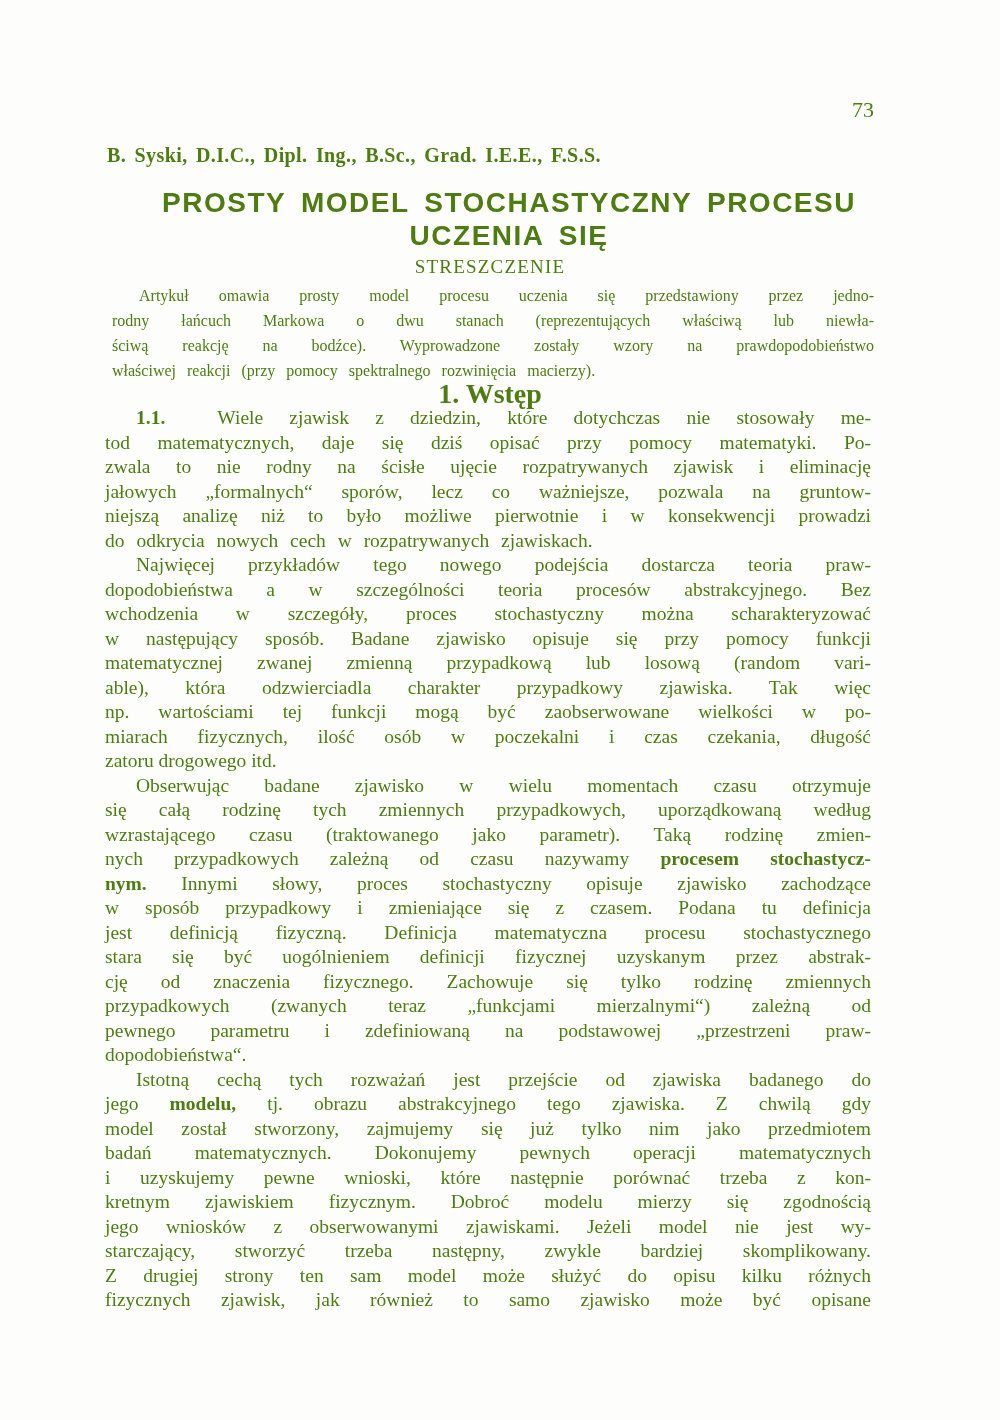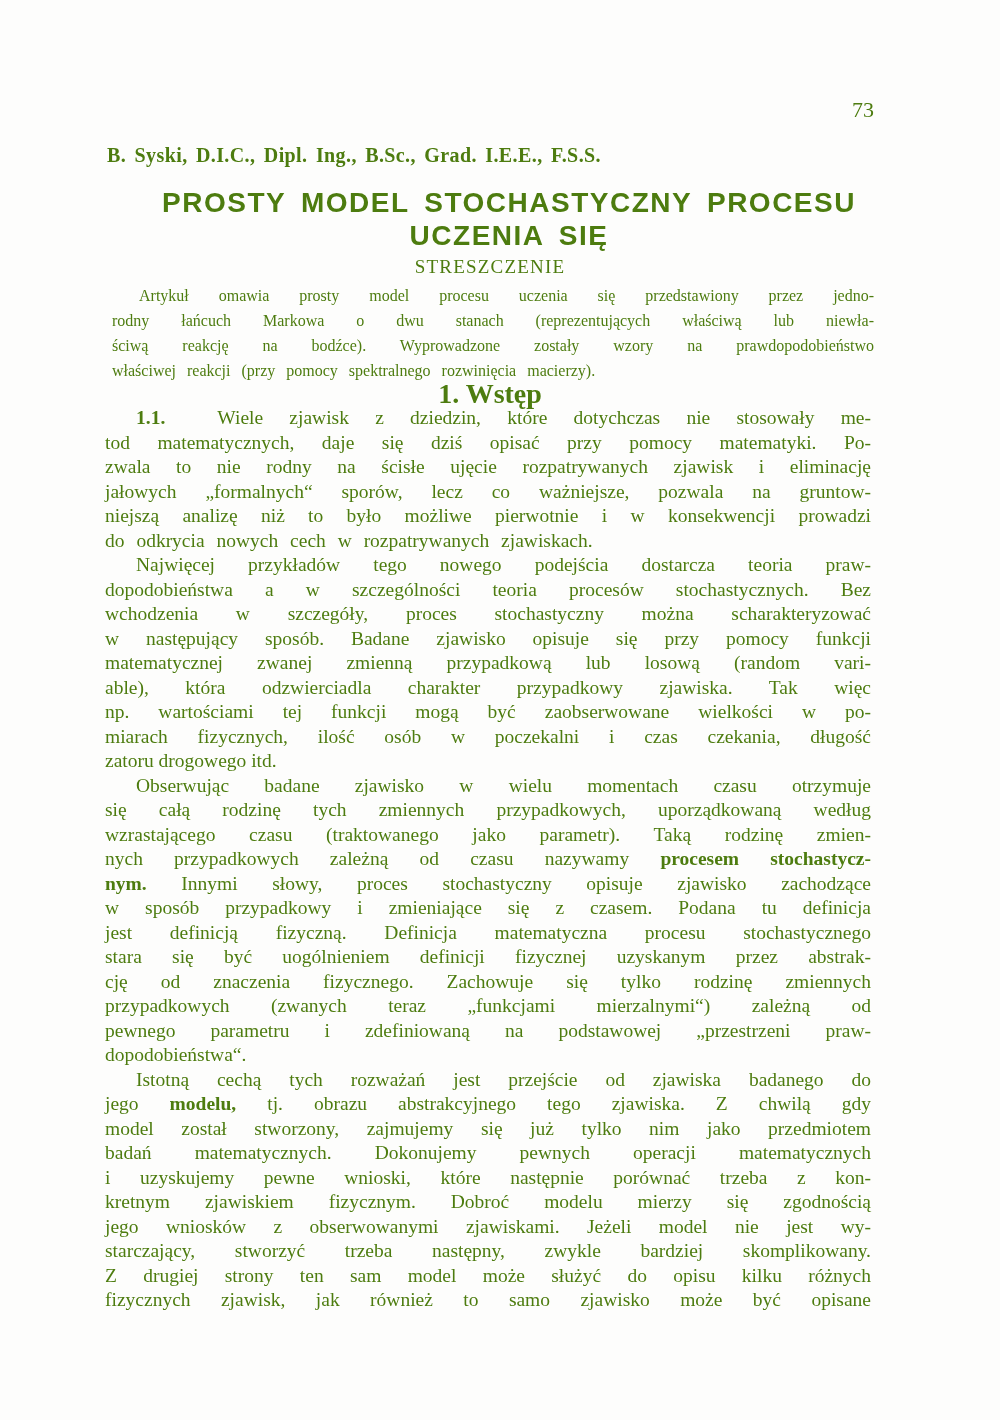--- a/index.html
+++ b/index.html
@@ -114,21 +114,21 @@
       <div>
         <div class="line just ind"><b>1.1.</b><span>&nbsp; Wiele zjawisk z dziedzin, które dotychczas nie stosowały me-</span></div>
         <div class="line just"><span>tod matematycznych, daje się dziś opisać przy pomocy matematyki. Po-</span></div>
         <div class="line just"><span>zwala to nie rodny na ścisłe ujęcie rozpatrywanych zjawisk i eliminację</span></div>
         <div class="line just"><span>jałowych „formalnych“ sporów, lecz co ważniejsze, pozwala na gruntow-</span></div>
         <div class="line just"><span>niejszą analizę niż to było możliwe pierwotnie i w konsekwencji prowadzi</span></div>
         <div class="line spread"><span>do odkrycia nowych cech w rozpatrywanych zjawiskach.</span></div>
       </div>
       <div>
         <div class="line just ind"><span>Najwięcej przykładów tego nowego podejścia dostarcza teoria praw-</span></div>
-        <div class="line just"><span>dopodobieństwa a w szczególności teoria procesów stochastycznych. Bez</span></div>
+        <div class="line just"><span>dopodobieństwa a w szczególności teoria procesów abstrakcyjnego. Bez</span></div>
         <div class="line just"><span>wchodzenia w szczegóły, proces stochastyczny można scharakteryzować</span></div>
         <div class="line just"><span>w następujący sposób. Badane zjawisko opisuje się przy pomocy funkcji</span></div>
         <div class="line just"><span>matematycznej zwanej zmienną przypadkową lub losową (random vari-</span></div>
         <div class="line just"><span>able), która odzwierciadla charakter przypadkowy zjawiska. Tak więc</span></div>
         <div class="line just"><span>np. wartościami tej funkcji mogą być zaobserwowane wielkości w po-</span></div>
         <div class="line just"><span>miarach fizycznych, ilość osób w poczekalni i czas czekania, długość</span></div>
         <div class="line"><span>zatoru drogowego itd.</span></div>
       </div>
       <div>
         <div class="line just ind"><span>Obserwując badane zjawisko w wielu momentach czasu otrzymuje</span></div>

